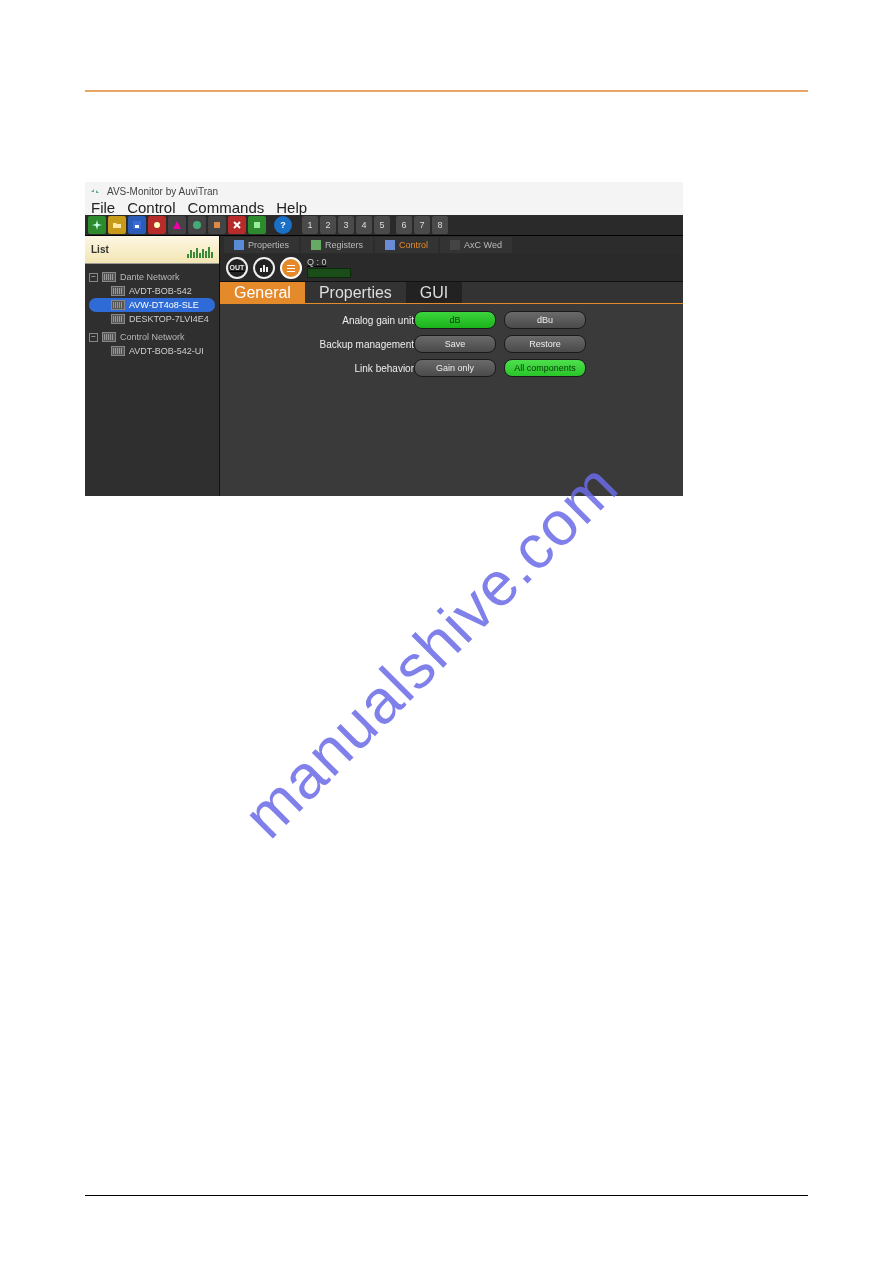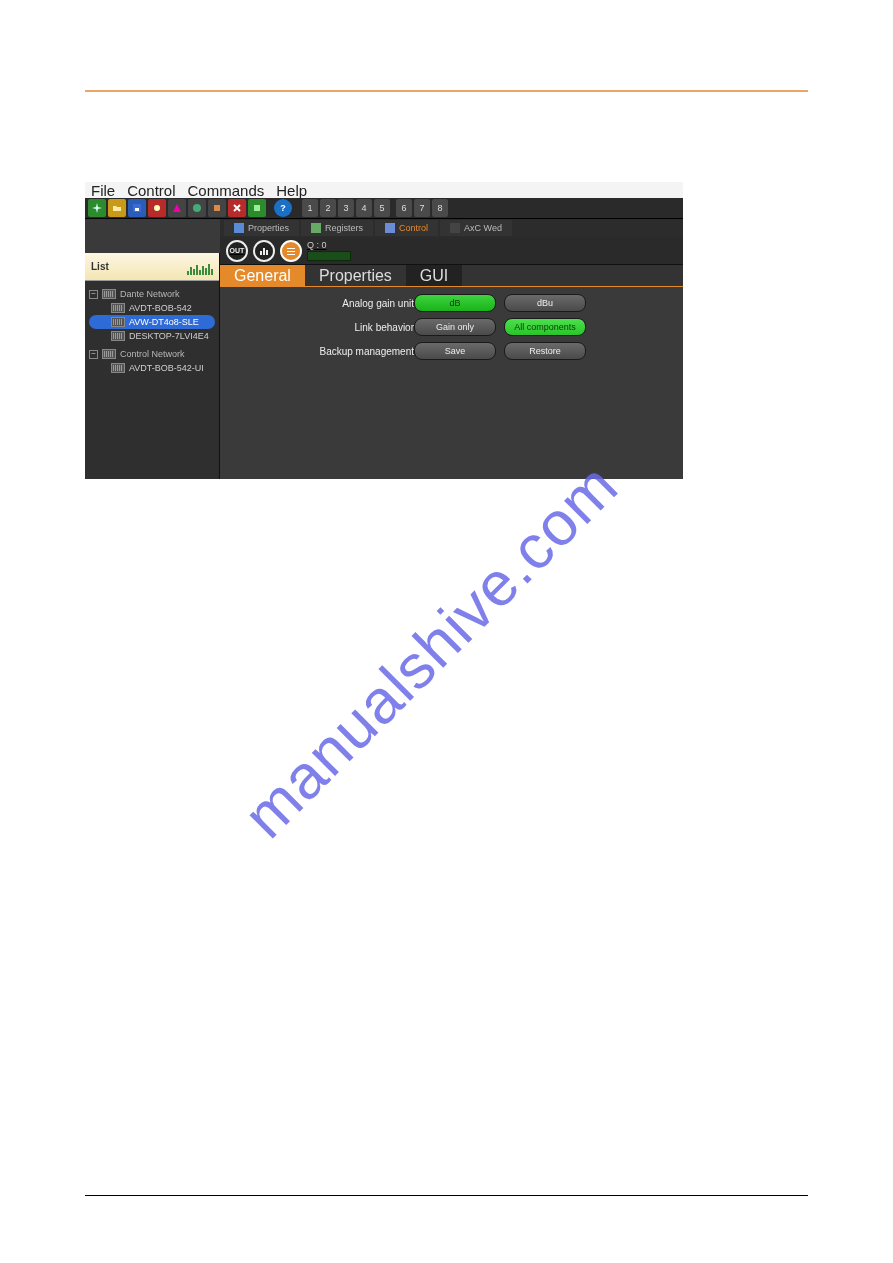--- a/index.html
+++ b/index.html
@@ -74,21 +74,20 @@
     display: flex;
     height: 260px;
     background: #3a3a3a;
   }
   .sidebar {
     width: 135px;
     background: #2f2f2f;
     border-right: 1px solid #111;
     display: flex;
     flex-direction: column;
-    margin-top: 34px;
   }
   .sidebar-header {
     height: 28px;
     background: linear-gradient(#fdf6e3,#f3e6b3);
     display: flex;
     align-items: center;
     padding: 0 6px;
     gap: 6px;
     border-bottom: 1px solid #999;
   }
@@ -293,20 +292,28 @@
     justify-content: center;
   }
 </style>
 </head>
 <body>
 
 <div class="page-rule top-rule"></div>
 
 <div class="screenshot">
 
+  <div class="titlebar">
+    <span>
+      <svg viewBox="0 0 12 12">
+          <path d="M2 7 L5 4 L5 7 Z M7 5 L10 8 L7 8 Z" fill="#6a8"></path>
+        </svg>
+    </span>
+    <span>AVS-Monitor by AuviTran</span>
+  </div>
 
   <div class="menubar">
     <span>File</span>
     <span>Control</span>
     <span>Commands</span>
     <span>Help</span>
   </div>
 
   <div class="toolbar">
     <div class="tbtn green">
@@ -482,37 +489,37 @@
         <div class="setting-row">
           <div class="setting-label">Analog gain unit</div>
           <div class="pill green">
               <span>dB</span>
             </div>
           <div class="pill gray">
               <span>dBu</span>
             </div>
         </div>
         <div class="setting-row">
+          <div class="setting-label">Backup management</div>
+          <div class="pill gray">
+              <span>Save</span>
+            </div>
+          <div class="pill gray">
+              <span>Restore</span>
+            </div>
+        </div>
+        <div class="setting-row">
           <div class="setting-label">Link behavior</div>
           <div class="pill gray">
               <span>Gain only</span>
             </div>
           <div class="pill green2">
               <span>All components</span>
             </div>
         </div>
-        <div class="setting-row">
-          <div class="setting-label">Backup management</div>
-          <div class="pill gray">
-              <span>Save</span>
-            </div>
-          <div class="pill gray">
-              <span>Restore</span>
-            </div>
-        </div>
       </div>
 
     </div>
   </div>
 </div>
 
 <div class="watermark">
   <span>manualshive.com</span>
 </div>
 

